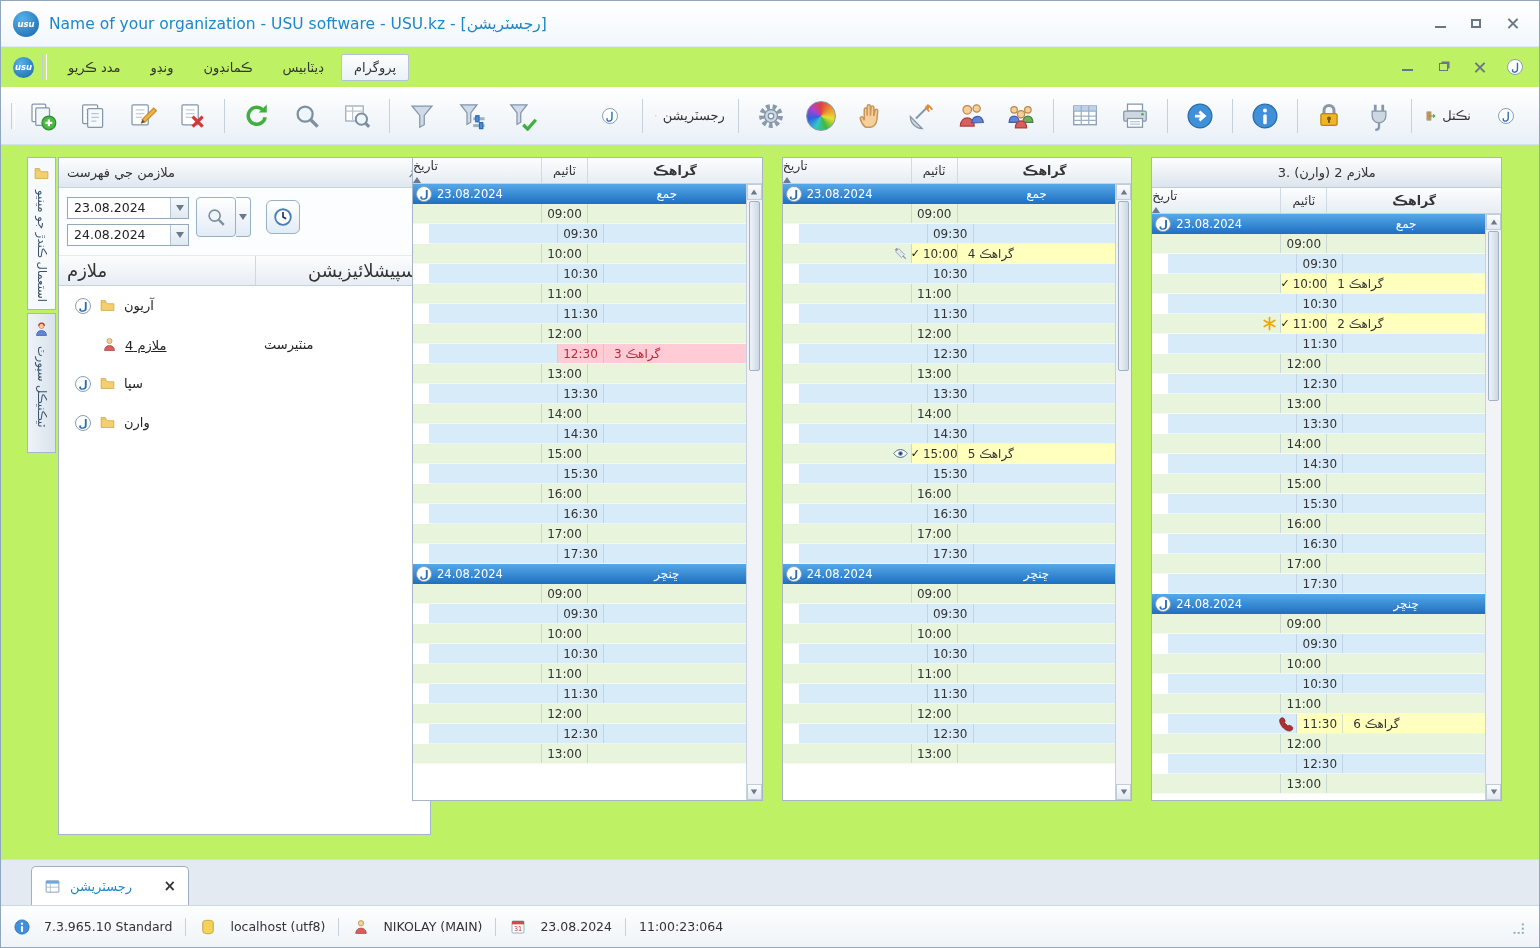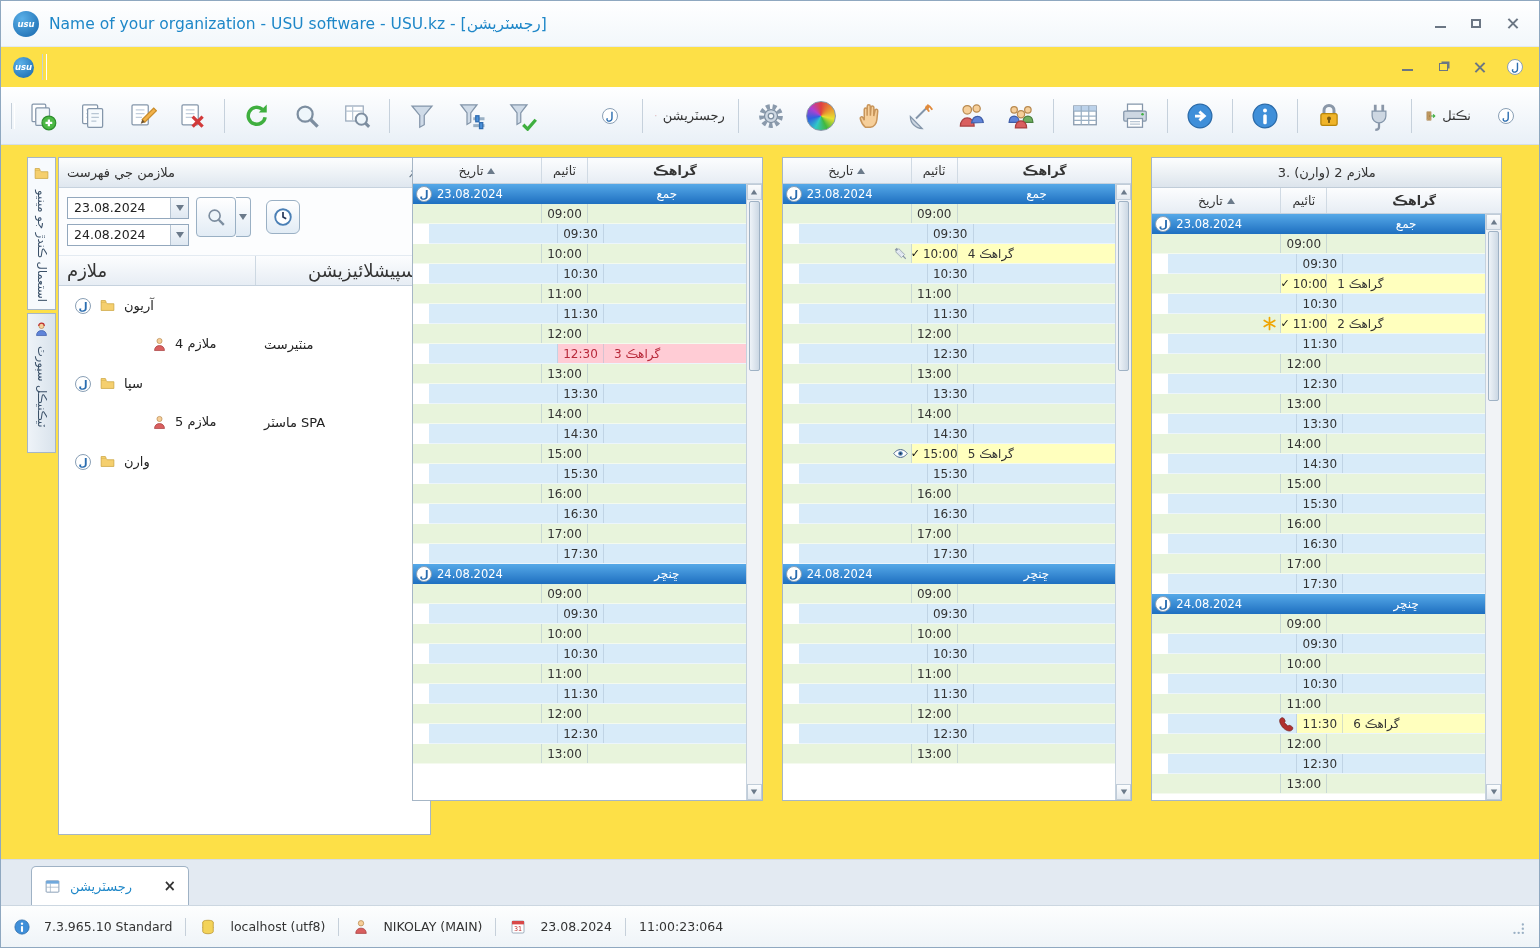--- a/index.html
+++ b/index.html
@@ -1,17 +1,17 @@
 <!DOCTYPE html>
 <html><head>
 <meta charset="utf-8">
 <style>
   * { box-sizing: border-box; margin: 0; padding: 0; }
   body { background:#cfd8e2; font-family:"DejaVu Sans", sans-serif; }
-  .window { width:1540px; height:948px; background:#fde047; border:1px solid #8fa8c0;
+  .window { width:1540px; height:948px; background:#bef264; border:1px solid #8fa8c0;
             display:flex; flex-direction:column; overflow:hidden; }
 
   
   .titlebar { height:46px; flex:0 0 46px; background:linear-gradient(#ffffff,#f2f7fb);
               border-bottom:1px solid #e2eaf2; display:flex; align-items:center; padding:0 12px; gap:10px; }
   .titlebar .title { color:#1e87c8; font-size:15.5px; }
   .win-controls { margin-left:auto; display:flex; gap:6px; }
   .wbtn { width:30px; height:26px; background:transparent; border:none; display:flex;
           align-items:center; justify-content:center; cursor:default; }
 
@@ -80,31 +80,31 @@
                background:linear-gradient(#ffffff,#e2ecf5); display:flex; align-items:center; justify-content:center; margin-left:-7px; }
   .clock-btn { width:34px; height:34px; margin-left:8px; margin-top:3px; border:1px solid #9ab0c4; border-radius:6px;
                background:linear-gradient(#ffffff,#e2ecf5); display:flex; align-items:center; justify-content:center; }
   .emp-cols { flex:0 0 26px; display:flex; background:linear-gradient(#fcfdfe,#e7edf4);
               border-bottom:1px solid #c6d2de; font-size:18px; color:#333; }
   .emp-cols .c1 { width:197px; padding:4px 8px; border-right:1px solid #cdd8e2; }
   .emp-cols .c2 { flex:1; padding:4px 8px;margin-left:44px; }
   .tree { flex:1; overflow:hidden; font-size:13px; color:#222; }
   .tree-row { height:39px; display:flex; align-items:center; }
   .tree-row.parent { padding-left:16px; gap:8px; }
-  .tree-row.child .col1 { width:197px; display:flex; align-items:flex-start; gap:7px; padding-left:92px; }
+  .tree-row.child .col1 { width:197px; display:flex; align-items:flex-end; gap:7px; padding-left:42px;text-decoration:underline; }
   .tree-row.child .col2 { flex:1; padding-left:8px; color:#222; }
 
   
   .panels { position:absolute; left:411px; top:12px; width:1090px; display:flex; gap:19px; }
   .panel { flex:1; height:644px; border:1px solid #a6b6c6; background:#fff; display:flex; flex-direction:column; }
   .p-title { height:30px; flex:0 0 30px; background:linear-gradient(#fdfefe,#dce4ec); border-bottom:1px solid #c0ccd8;
              display:flex; align-items:center; justify-content:center; font-size:13px; color:#333; }
   .p-header { height:26px; flex:0 0 26px; display:flex; background:linear-gradient(#fcfdfe,#e7edf4);
               border-bottom:1px solid #c6d2de; font-size:12.5px; color:#333; }
-  .h-date { width:129px; display:flex; align-items:center; justify-content:center; gap:4px; border-right:1px solid #d0dae4; }
+  .h-date { width:129px; display:flex; align-items:flex-start; justify-content:center; gap:4px; border-right:1px solid #d0dae4;flex-direction:column; }
   .h-time { width:46px; display:flex; align-items:center; justify-content:center; border-right:1px solid #d0dae4; }
   .h-client { flex:1; display:flex; align-items:center; justify-content:center;font-weight:bold; }
   .p-body { flex:1; display:flex; min-height:0; }
   .rows { flex:1; display:flex; flex-direction:column; }
   .srow { height:20px; flex:0 0 20px; display:flex; font-size:12px; color:#333;
           border-bottom:1px solid rgba(255,255,255,.5); }
   .srow.green { background:#e8f4dc; }
   .srow.blue { background:#d8ebf9;margin-left:16px; }
   .cell-date { width:129px; position:relative; display:flex; align-items:center;
                border-right:1px solid rgba(165,185,205,.45); }
@@ -177,20 +177,27 @@
           <span class="g-close"></span>
         </button>
     </span>
   </div>
 
   <div class="menubar">
     <span class="icon logo20">
         <span class="usu">usu</span>
       </span>
     <span class="drag-handle"></span>
+    <div class="menus" id="menu-items">
+        <span class="menu-item">مدد ڪريو</span>
+        <span class="menu-item">ونڊو</span>
+        <span class="menu-item">ڪمانڊون</span>
+        <span class="menu-item">ڊيٽابيس</span>
+        <span class="menu-item active">پروگرام</span>
+      </div>
     <span class="mdi-controls">
       <button class="mbtn">
           <span class="g-min"></span>
         </button>
       <button class="mbtn">
           <span class="g-restore"></span>
         </button>
       <button class="mbtn">
           <span class="g-close"></span>
         </button>
@@ -558,32 +565,20 @@
           <div class="tree-row parent">
             <span><span class="circ">ل</span></span>
             <span class="icon t16">
               <svg viewBox="0 0 24 24" xmlns="http://www.w3.org/2000/svg">
                 <path d="M3 7h6.5l2 2.5H21V19H3z" fill="#f5cf6e" stroke="#c9a23c"></path>
                 <path d="M3 7V5h6l1 2" fill="#f5cf6e" stroke="#c9a23c"></path>
               </svg>
             </span>
             <span>سپا</span>
           </div>
-          <div class="tree-row child">
-            <span class="col1">
-              <span class="icon t16">
-                <svg viewBox="0 0 24 24" xmlns="http://www.w3.org/2000/svg">
-                  <circle cx="12" cy="7" r="3.6" fill="#f6cf9a" stroke="#b88a50"></circle>
-                  <path d="M5 20.5c0-4.4 3-7 7-7s7 2.6 7 7z" fill="#d95f5f" stroke="#a84040"></path>
-                </svg>
-              </span>
-              <span>ملازم 5</span>
-            </span>
-            <span class="col2">ماسٽر SPA</span>
-          </div>
           <div class="tree-row parent">
             <span><span class="circ">ل</span></span>
             <span class="icon t16">
               <svg viewBox="0 0 24 24" xmlns="http://www.w3.org/2000/svg">
                 <path d="M3 7h6.5l2 2.5H21V19H3z" fill="#f5cf6e" stroke="#c9a23c"></path>
                 <path d="M3 7V5h6l1 2" fill="#f5cf6e" stroke="#c9a23c"></path>
               </svg>
             </span>
             <span>وارن</span>
           </div>

